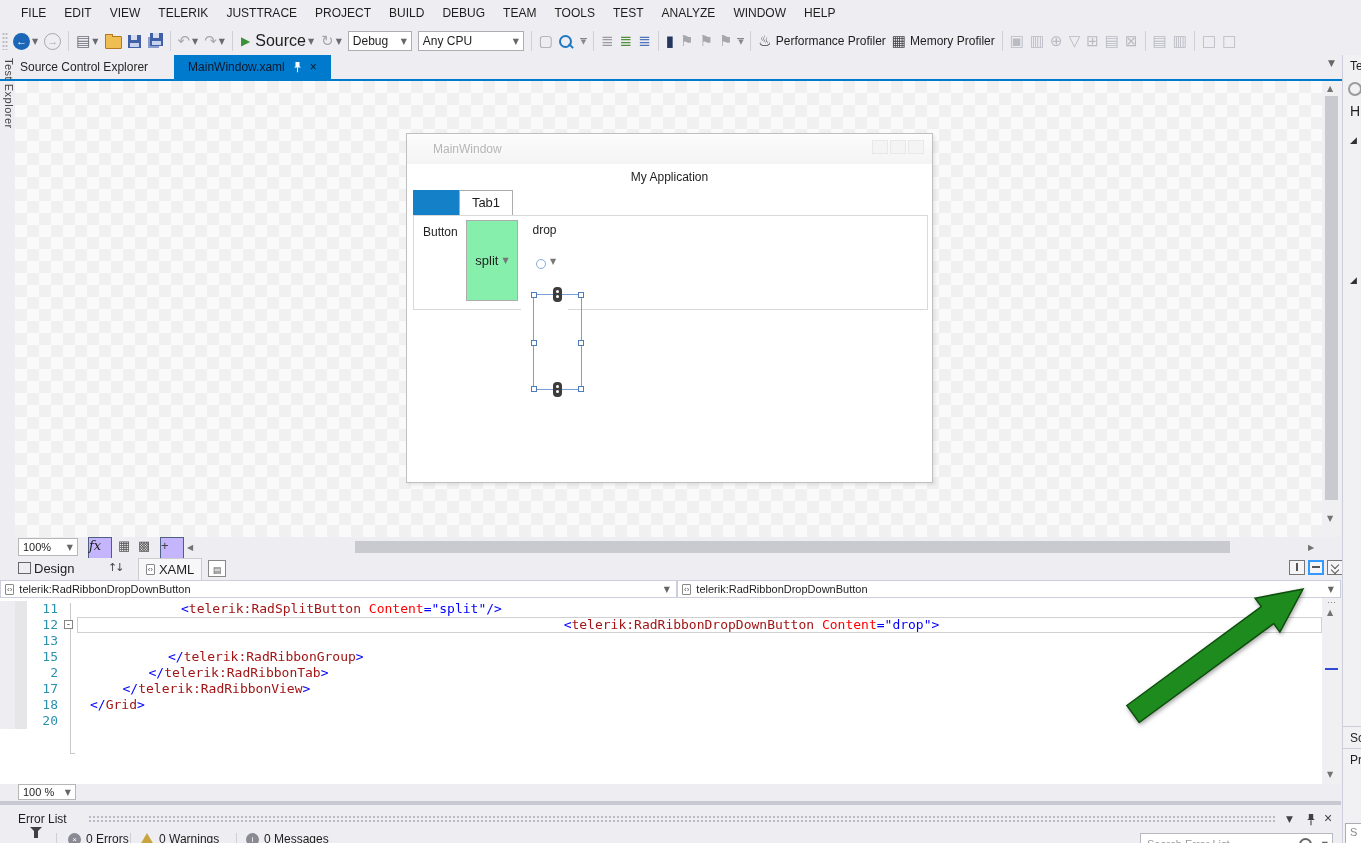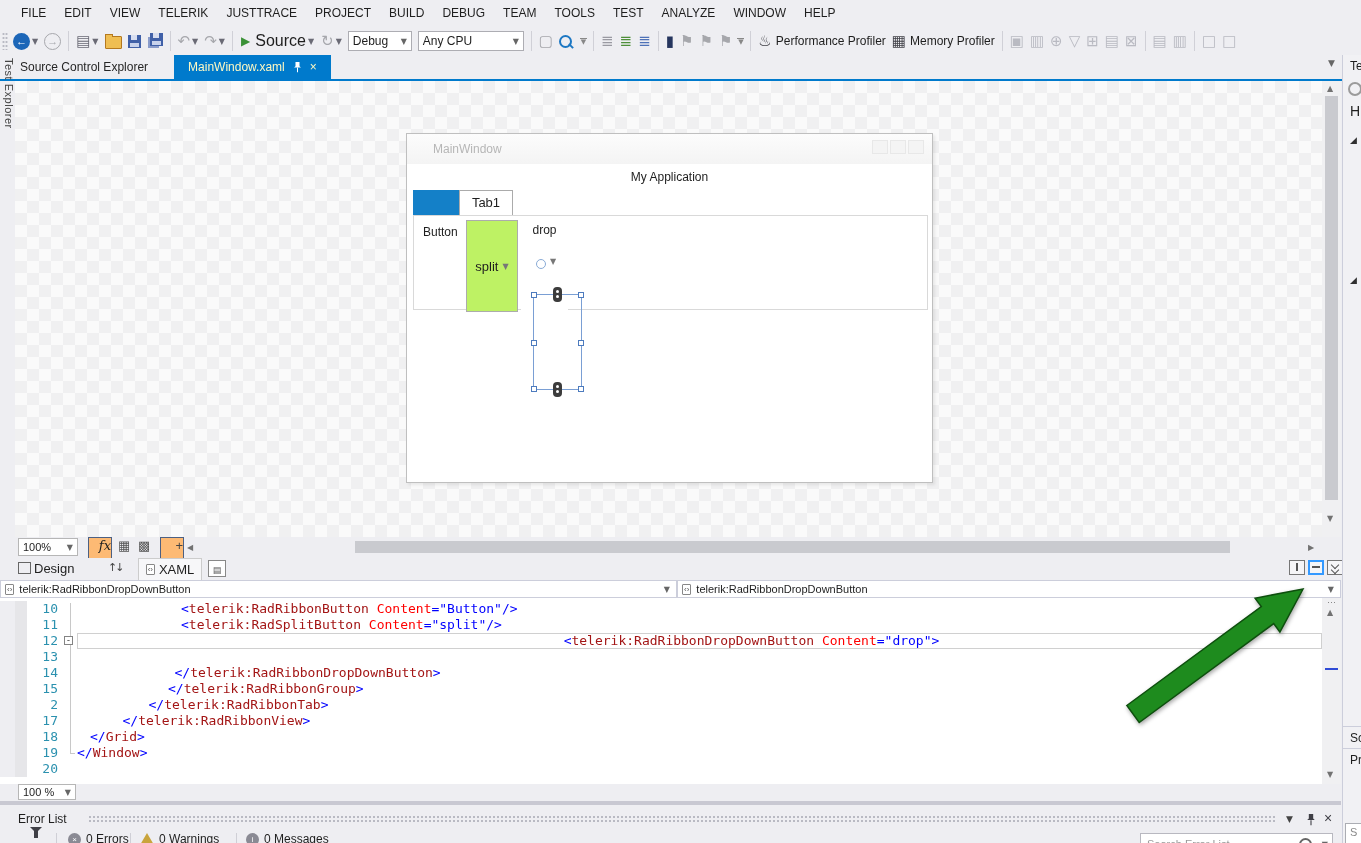--- a/index.html
+++ b/index.html
@@ -34,21 +34,21 @@
   .mag::after{content:"";position:absolute;width:2px;height:6px;background:#1C77C3;transform:rotate(-45deg);left:9px;top:6px;}
   .tb-select{display:flex;align-items:center;justify-content:space-between;background:#fff;border:1px solid #ADADB3;height:20px;margin:0 3px;padding:0 4px;box-sizing:border-box;font-size:12px;}
   .tb-start{display:flex;align-items:center;padding:0 4px;}
   .tb-start .play{color:#3A9136;font-size:12px;margin-right:5px;}
   .tb-label{font-size:12px;margin-left:4px;}
 
   
   #tabstrip{left:0;top:55px;width:1361px;height:24px;display:flex;background:#EEEEF2;}
   .doc-tab{display:flex;align-items:center;height:24px;padding:0 14px;font-size:12px;cursor:default;}
   .doc-tab.inactive{color:#262626;margin-left:6px;}
-  .doc-tab.active{background:#007ACC;color:#fef9c3;margin-left:12px;}
+  .doc-tab.active{background:#007ACC;color:#0f172a;margin-left:12px;}
   .doc-tab .pin{margin-left:8px;display:flex;}
   .doc-tab .close{margin-left:8px;font-size:12px;line-height:12px;}
   #accentline{left:0;top:79px;width:1361px;height:2px;background:#007ACC;}
   #tabwell-caret{left:1328px;top:58px;font-size:9px;color:#666;}
 
   
   #side-vtab{left:1px;top:58px;width:14px;height:120px;writing-mode:vertical-rl;
     font-size:11px;color:#444;letter-spacing:0.5px;}
 
   
@@ -60,40 +60,40 @@
   
   #dwin{left:406px;top:133px;width:527px;height:350px;background:#fff;border:1px solid #BFBFBF;box-sizing:border-box;box-shadow:2px 2px 3px rgba(0,0,0,0.08);}
   #dwin-title{left:0;top:0;width:100%;height:30px;background:linear-gradient(#FCFCFC,#F4F4F4);}
   #dwin-title .t{position:absolute;left:26px;top:8px;font-size:12px;color:#B6B6B6;}
   .win-btn{width:16px;height:14px;background:#F4F4F4;border:1px solid #E8E8E8;box-sizing:border-box;}
   #dwin-apptitle{left:0;top:30px;width:100%;height:26px;text-align:center;font-size:12px;line-height:26px;color:#1E1E1E;background:#fff;}
   #app-menu-btn{left:6px;top:56px;width:46px;height:25px;background:#1480C8;}
   #ribbon-tab1{left:52px;top:56px;width:54px;height:26px;background:#fff;border:1px solid #ABABAB;border-bottom:none;box-sizing:border-box;text-align:center;font-size:13px;line-height:24px;}
   #ribbon-group{left:6px;top:81px;width:515px;height:95px;background:#fff;border:1px solid #D9D9D9;box-sizing:border-box;}
   #rb-button{left:9px;top:9px;font-size:12px;}
-  #rb-split{left:52px;top:4px;width:52px;height:92px;border:1px solid #ACACAC;background:#bef264;box-sizing:border-box;display:flex;align-items:center;justify-content:center;font-size:13px;}
+  #rb-split{left:52px;top:4px;width:52px;height:81px;border:1px solid #ACACAC;background:#86efac;box-sizing:border-box;display:flex;align-items:center;justify-content:center;font-size:13px;}
   #rb-split .car{font-size:8px;color:#777;margin-left:4px;}
   #rb-drop{left:107px;top:0px;width:47px;height:94px;background:#fff;}
   #rb-drop .lbl{position:absolute;left:0;top:7px;width:100%;text-align:center;font-size:12px;}
   #rb-drop .cir{position:absolute;left:15px;top:43px;width:8px;height:8px;border:1px solid #89ABD6;border-radius:50%;}
   #rb-drop .car{position:absolute;left:29px;top:41px;font-size:8px;color:#777;}
   
   #sel{left:518px;top:213px;width:49px;height:96px;border:1px solid #7A9FD4;box-sizing:border-box;}
   .hndl{position:absolute;width:6px;height:6px;background:#fff;border:1px solid #4D7BBE;box-sizing:border-box;}
   .anchor{position:absolute;width:9px;height:15px;background:#3C3C3C;border-radius:4px;}
   .anchor::before,.anchor::after{content:"";position:absolute;left:3px;width:3px;height:3px;border-radius:50%;background:#fff;}
   .anchor::before{top:3px;} .anchor::after{top:8px;}
 
   
   .sb{background:#F0F0F2;}
   .sb-arrow{position:absolute;color:#727272;font-size:8px;}
   .sb-thumb{position:absolute;background:#C9CACF;}
   #dtoolbar{left:0;top:537px;width:1341px;height:21px;background:#EEEEF2;}
   #zoom-select{left:18px;top:1px;width:60px;height:18px;background:#fff;border:1px solid #B6B6B6;box-sizing:border-box;font-size:11px;display:flex;align-items:center;justify-content:space-between;padding:0 4px;}
-  .dt-box{position:absolute;top:0px;height:29px;border:1px solid #4D6082;background:#fdba74;box-sizing:border-box;text-align:right;}
+  .dt-box{position:absolute;top:0px;height:29px;border:1px solid #4D6082;background:#c4b5fd;box-sizing:border-box;text-align:left;}
   .dt-ico{position:absolute;top:1px;font-size:13px;color:#555;}
 
   
   #viewbar{left:0;top:558px;width:1341px;height:22px;background:#EEEEF2;font-size:13px;}
   .tag-ico{display:inline-block;border:1px solid #888;border-radius:1px;font-size:8px;line-height:9px;padding:0 1px;color:#555;background:#fff;}
   #xamltab{left:138px;top:0;width:64px;height:22px;background:#F7F7F9;border:1px solid #CCC;border-bottom:none;box-sizing:border-box;display:flex;align-items:center;justify-content:center;gap:4px;}
   .split-box{position:absolute;top:2px;width:16px;height:15px;border:1px solid #767676;background:#F5F5F7;box-sizing:border-box;}
   .split-box.sel{border:2px solid #3399FF;}
   .split-box .vline{position:absolute;left:6px;top:2px;width:1.5px;height:8px;background:#555;}
   .split-box .hline{position:absolute;left:3px;top:5px;width:8px;height:1.5px;background:#555;}
@@ -404,27 +404,20 @@
   </div>
   <div class="crumb" style="left:677px;width:664px;">
     <span class="tag-ico" style="margin-left:4px;">‹›</span>
     <span class="txt">telerik:RadRibbonDropDownButton</span>
     <span class="car g">▼</span>
   </div>
 
   <div id="editor">
     <div id="outline-vline" class="abs"></div>
     <div id="outline-tick" class="abs"></div>
-  <div class="crow">
-        <span class="m1"></span>
-        <span class="m2"></span>
-        <span class="ln">10</span>
-        <span class="fold"></span>
-        <span class="cbody" style="padding-left: 104px;"><span class="tk-b">&lt;</span><span class="tk-e">telerik:RadRibbonButton</span><span class="tk-p"> </span><span class="tk-a">Content</span><span class="tk-b">="Button"/&gt;</span></span>
-      </div>
       <div class="crow">
         <span class="m1"></span>
         <span class="m2"></span>
         <span class="ln">11</span>
         <span class="fold"></span>
         <span class="cbody" style="padding-left: 104px;"><span class="tk-b">&lt;</span><span class="tk-e">telerik:RadSplitButton</span><span class="tk-p"> </span><span class="tk-a">Content</span><span class="tk-b">="split"/&gt;</span></span>
       </div>
       <div class="crow current">
         <span class="m1"></span>
         <span class="m2"></span>
@@ -437,27 +430,20 @@
       <div class="crow">
         <span class="m1"></span>
         <span class="m2"></span>
         <span class="ln">13</span>
         <span class="fold"></span>
         <span class="cbody" style="padding-left: 0px;"></span>
       </div>
       <div class="crow">
         <span class="m1"></span>
         <span class="m2"></span>
-        <span class="ln">14</span>
-        <span class="fold"></span>
-        <span class="cbody" style="padding-left: 97.5px;"><span class="tk-b">&lt;/</span><span class="tk-e">telerik:RadRibbonDropDownButton</span><span class="tk-b">&gt;</span></span>
-      </div>
-      <div class="crow">
-        <span class="m1"></span>
-        <span class="m2"></span>
         <span class="ln">15</span>
         <span class="fold"></span>
         <span class="cbody" style="padding-left: 91px;"><span class="tk-b">&lt;/</span><span class="tk-e">telerik:RadRibbonGroup</span><span class="tk-b">&gt;</span></span>
       </div>
       <div class="crow">
         <span class="m1"></span>
         <span class="m2"></span>
         <span class="ln">2</span>
         <span class="fold"></span>
         <span class="cbody" style="padding-left: 71.5px;"><span class="tk-b">&lt;/</span><span class="tk-e">telerik:RadRibbonTab</span><span class="tk-b">&gt;</span></span>
@@ -468,27 +454,20 @@
         <span class="ln">17</span>
         <span class="fold"></span>
         <span class="cbody" style="padding-left: 45.5px;"><span class="tk-b">&lt;/</span><span class="tk-e">telerik:RadRibbonView</span><span class="tk-b">&gt;</span></span>
       </div>
       <div class="crow">
         <span class="m1"></span>
         <span class="m2"></span>
         <span class="ln">18</span>
         <span class="fold"></span>
         <span class="cbody" style="padding-left: 13px;"><span class="tk-b">&lt;/</span><span class="tk-e">Grid</span><span class="tk-b">&gt;</span></span>
-      </div>
-      <div class="crow">
-        <span class="m1"></span>
-        <span class="m2"></span>
-        <span class="ln">19</span>
-        <span class="fold"></span>
-        <span class="cbody" style="padding-left: 0px;"><span class="tk-b">&lt;/</span><span class="tk-e">Window</span><span class="tk-b">&gt;</span></span>
       </div>
       <div class="crow">
         <span class="m1"></span>
         <span class="m2"></span>
         <span class="ln">20</span>
         <span class="fold"></span>
         <span class="cbody" style="padding-left: 0px;"></span>
       </div>
     </div>
 

